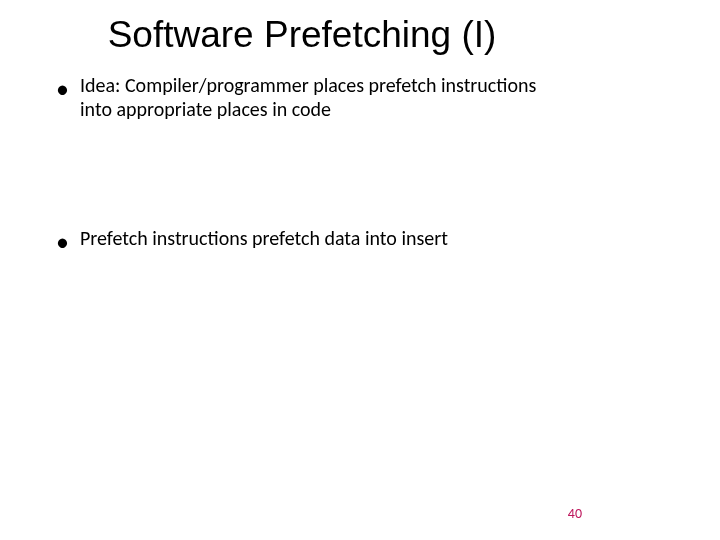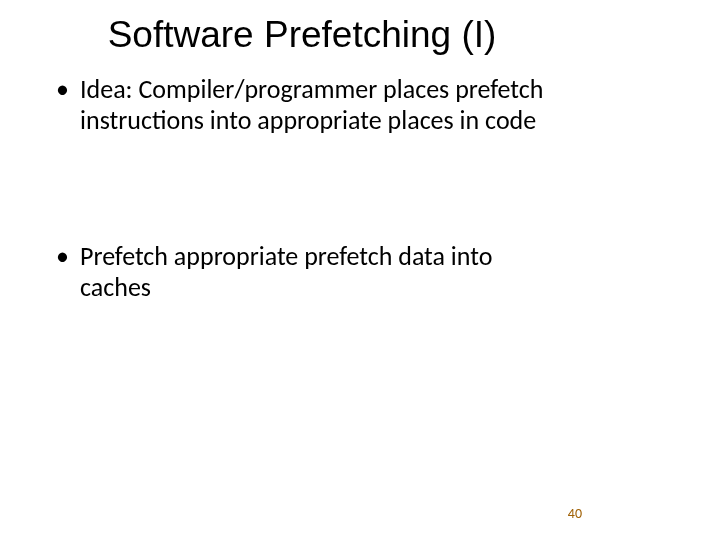--- a/index.html
+++ b/index.html
@@ -28,21 +28,21 @@
     margin: 0 0 18px 0;
     letter-spacing: 0px;
   }
   ul.body {
     list-style: none;
     padding: 0;
     margin: 0;
   }
   ul.body > li {
     position: relative;
-    font-size: 26px;
+    font-size: 20px;
     line-height: 1.18;
     padding-left: 30px;
     margin-bottom: 10px;
   }
   ul.body > li.disc::before {
     content: "•";
     position: absolute;
     left: 6px;
     top: 0;
     font-size: 26px;
@@ -59,35 +59,35 @@
   .gap-med { height: 36px; }
   .gap-big { height: 60px; }
   .quote-open, .quote-close {
     
   }
   .pagenum {
     position: absolute;
     right: 22px;
     bottom: 18px;
     font-size: 14px;
-    color: #a16207;
+    color: #be185d;
     font-family: Calibri, Arial, sans-serif;
   }
 </style>
 </head>
 <body>
 
 <div class="slide">
   <h1 class="title">Software Prefetching (I)</h1>
 
   <ul class="body">
     <li class="disc">Idea: Compiler/programmer places prefetch instructions into appropriate places in code</li>
 
     <div class="gap-med"></div>
 
 
     <div class="gap-big"></div>
 
-    <li class="disc">Prefetch appropriate prefetch data into caches</li>
+    <li class="disc">Prefetch instructions prefetch data into insert</li>
   </ul>
 
   <div class="pagenum">40</div>
 </div>
 
 </body></html>

